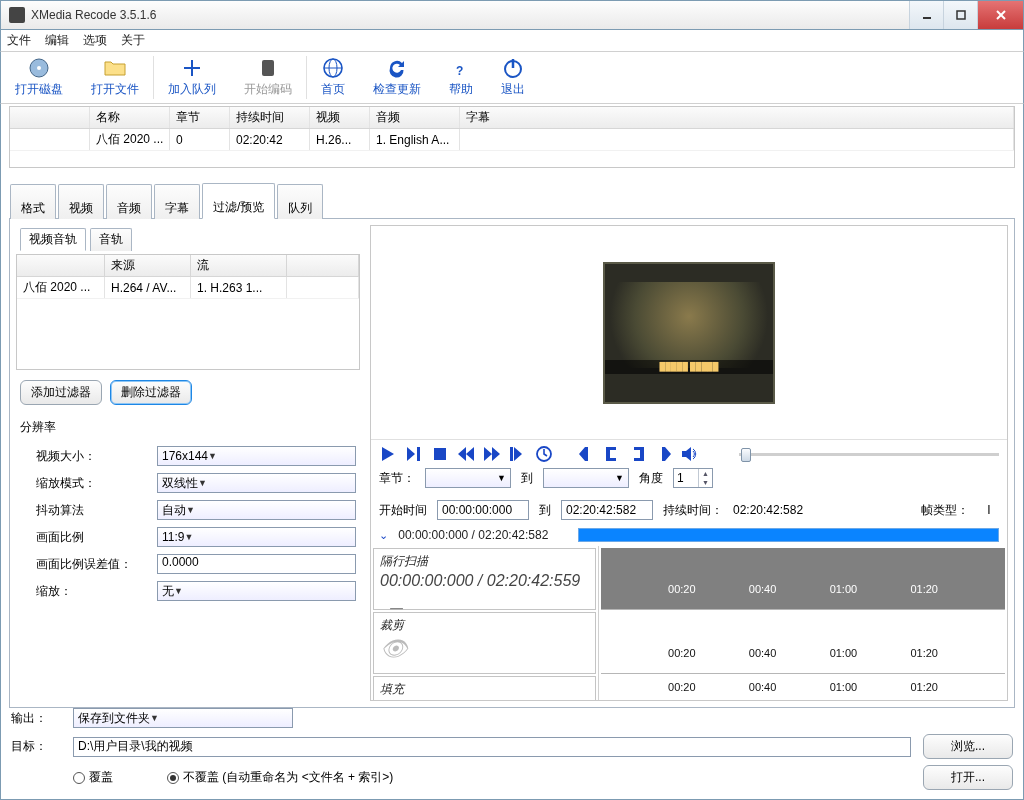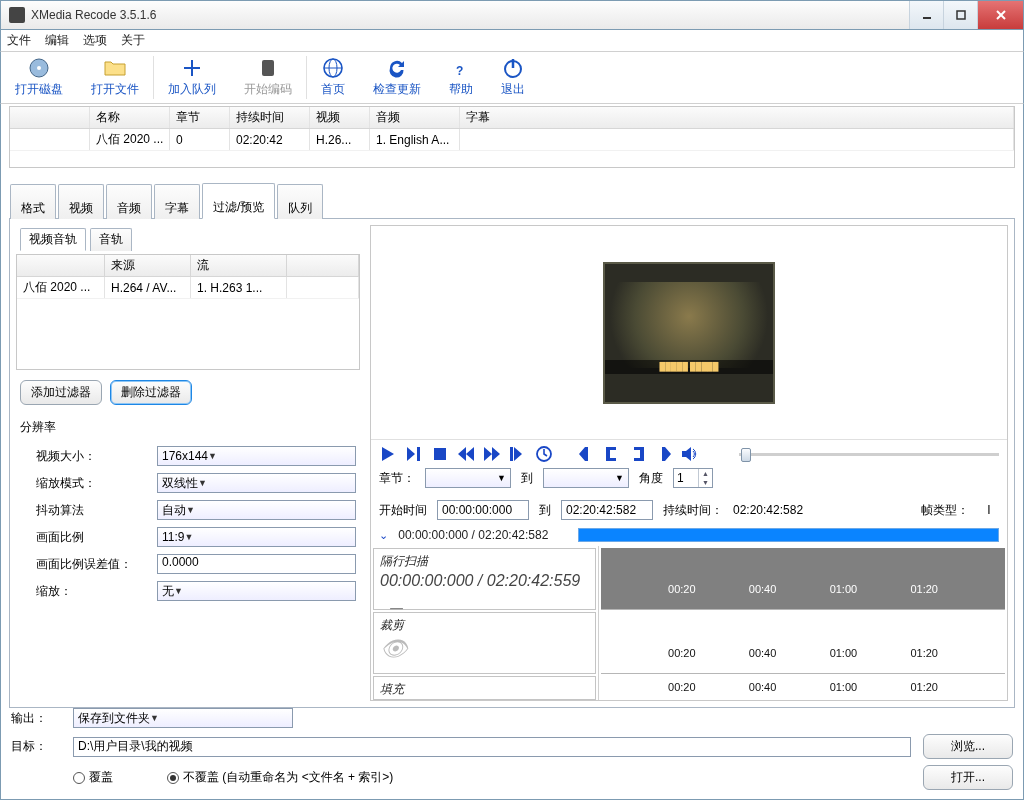--- a/index.html
+++ b/index.html
@@ -456,21 +456,21 @@
         <div class="tracks-left">
           <div class="track-item">
             <div class="tt">隔行扫描</div>
             <div class="tsub">00:00:00:000 / 02:20:42:559</div>
             <div class="eye">👁̶</div>
           </div>
           <div class="track-item">
             <div class="tt">裁剪</div>
             <div class="eye" style="color:#bbb">👁</div>
           </div>
-          <div class="track-item" style="height:24px">
+          <div class="track-item" style="height:32px">
             <div class="tt">填充</div>
           </div>
         </div>
         <div class="tracks-right">
           <div class="ruler filled">
             <span class="lbl" style="left:20%">00:20</span>
             <span class="lbl" style="left:40%">00:40</span>
             <span class="lbl" style="left:60%">01:00</span>
             <span class="lbl" style="left:80%">01:20</span>
           </div>

